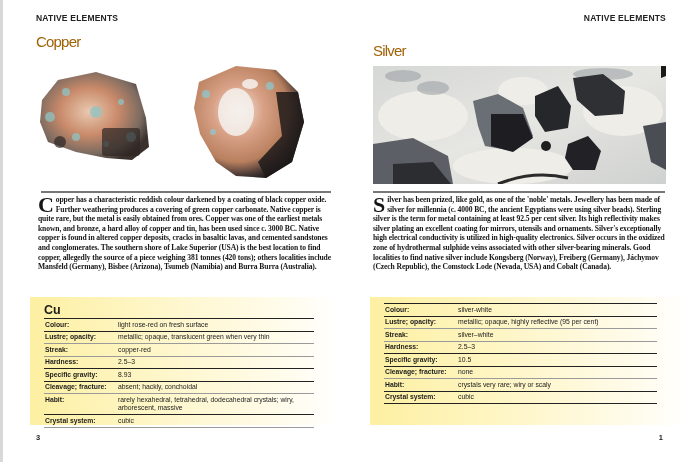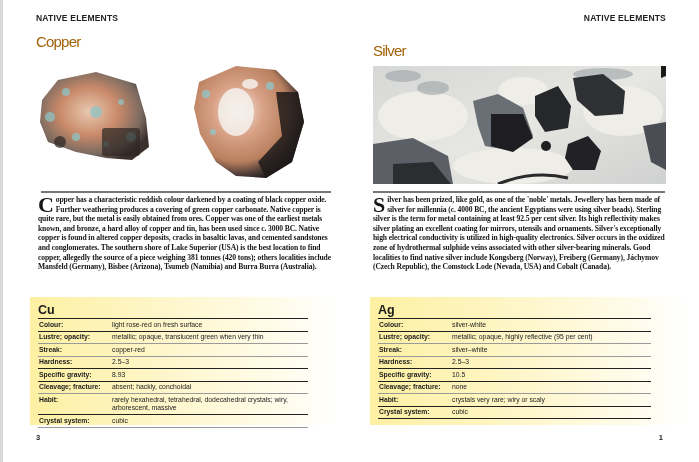--- a/index.html
+++ b/index.html
@@ -26,21 +26,21 @@
 
   .rule { position: absolute; height: 1.5px; background: #777; }
   .page.left .rule { left: 38px; width: 290px; top: 191px; }
   .page.right .rule { left: 23px; width: 292px; top: 191px; }
 
   .body-text { position: absolute; top: 195px; font-family: "Liberation Serif", serif; font-weight: bold; font-size: 7.6px; line-height: 9.6px; color: #151515; text-align: left; letter-spacing: -0.1px; }
   .page.left .body-text { left: 35px; width: 298px; }
   .page.right .body-text { left: 23px; width: 298px; }
   .drop { float: left; font-size: 22px; line-height: 18px; margin: 1px 2px 0 0; font-family: "Liberation Serif", serif; font-weight: bold; }
 
-  .props { position: absolute; top: 297px; height: 128px; padding: 6px 0 0 8px;
+  .props { position: absolute; top: 297px; height: 128px; padding: 6px 0 0 14px;
            background: linear-gradient(90deg, #fdf0a2 0%, #fef6c8 45%, #fffbe8 80%, #ffffff 100%); }
   .page.left .props { left: 30px; width: 230px; background: linear-gradient(90deg, #fdf0a2 0%, #fef6c8 40%, #fffbe6 75%, #ffffff 100%); width: 222px; }
   .page.right .props { left: 370px; width: 318px; }
   .page.left .props { left: 27px; width: 312px; }
   .page.right .props { left: 20px; width: 318px; }
 
   .symbol { font-size: 12.5px; font-weight: bold; color: #1a1a1a; height: 14px; margin-bottom: 1px; }
   table.ptable { border-collapse: collapse; width: 270px; font-size: 6.8px; color: #222; }
   .page.right table.ptable { width: 273px; }
   table.ptable td { padding: 1.5px 0 1.5px 1px; vertical-align: top; line-height: 8.5px; }
@@ -155,21 +155,20 @@
 
 <div class="page right">
   <div class="running-head">NATIVE ELEMENTS</div>
   <h1 class="title">Silver</h1>
 
   <div class="rule"></div>
 
   <p class="body-text"><span class="drop">S</span><span>ilver has been prized, like gold, as one of the 'noble' metals. Jewellery has been made of silver for millennia (c. 4000 BC, the ancient Egyptians were using silver beads). Sterling silver is the term for metal containing at least 92.5 per cent silver. Its high reflectivity makes silver plating an excellent coating for mirrors, utensils and ornaments. Silver's exceptionally high electrical conductivity is utilized in high-quality electronics. Silver occurs in the oxidized zone of hydrothermal sulphide veins associated with other silver-bearing minerals. Good localities to find native silver include Kongsberg (Norway), Freiberg (Germany), Jáchymov (Czech Republic), the Comstock Lode (Nevada, USA) and Cobalt (Canada).</span></p>
 
   <div class="props">
-    <div class="symbol">Ag</div>
     <table class="ptable">
       <tbody>
           <tr>
             <td class="k">Colour:</td>
             <td>silver-white</td>
           </tr>
       <tr>
             <td class="k">Lustre; opacity:</td>
             <td>metallic; opaque, highly reflective (95 per cent)</td>
           </tr>

